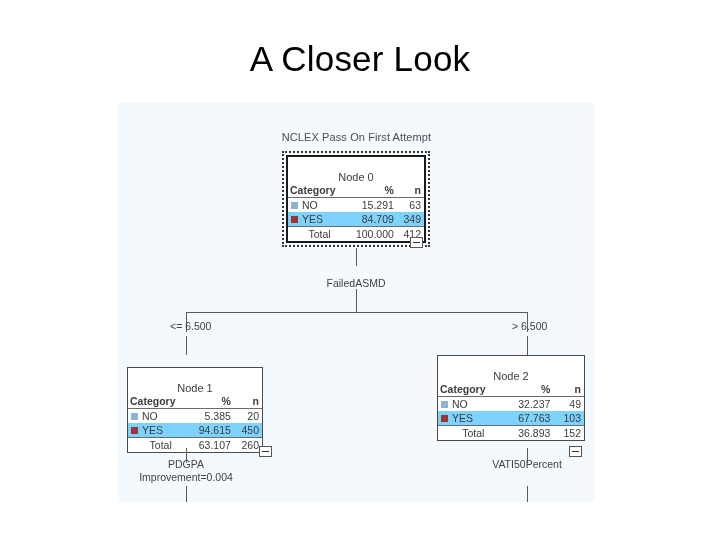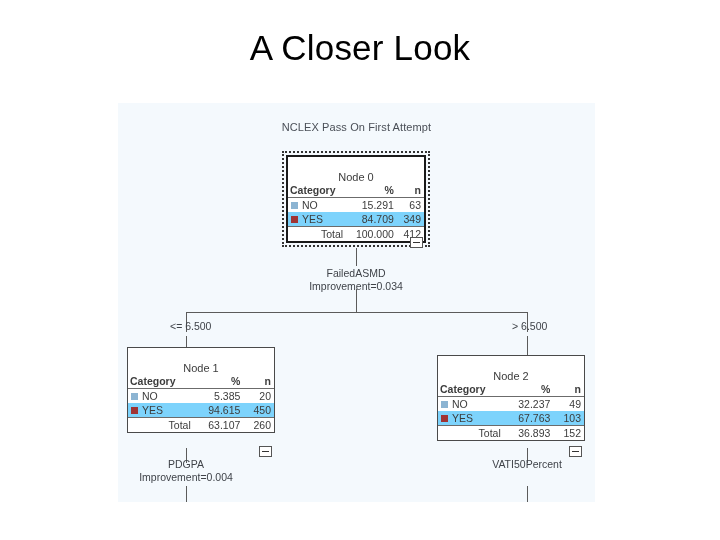--- a/index.html
+++ b/index.html
@@ -12,21 +12,21 @@
     height: 540px;
     position: relative;
     overflow: hidden;
     font-family: "Liberation Sans", sans-serif;
   }
 
   
   #slide-title {
     position: absolute;
     left: 0;
-    top: 27px;
+    top: 38px;
     width: 720px;
     text-align: center;
     font-size: 35px;
     font-weight: 400;
     color: #000000;
     letter-spacing: 0.2px;
     line-height: 42px;
   }
 
   
@@ -37,21 +37,21 @@
     width: 477px;
     height: 399px;
     background: #f4f9fd;
     overflow: hidden;
   }
 
   
   #chart-caption {
     position: absolute;
     left: 0;
-    top: 18px;
+    top: 28px;
     width: 477px;
     text-align: center;
     font-size: 11px;
     color: #4a4f57;
     letter-spacing: 0.1px;
   }
 
   
   .node {
     position: absolute;
@@ -88,21 +88,21 @@
     line-height: 14px;
   }
   .col-cat { text-align: left; }
   .col-pct { text-align: right; }
   .col-n   { text-align: right; }
   .row-yes td { background: #7dd3fc; }
   .row-total td {
     border-top: 1px solid #6b6b6b;
     text-align: right;
   }
-  .row-total td.col-cat { text-align: right; padding-left: 8px; }
+  .row-total td.col-cat { text-align: center; padding-left: 8px; }
   .swatch {
     display: inline-block;
     width: 7px;
     height: 7px;
     margin-right: 4px;
     vertical-align: 0px;
   }
 
   
   .collapse-btn {
@@ -186,40 +186,39 @@
           <td class="col-pct">100.000</td>
           <td class="col-n">412</td>
         </tr>
       </tbody>
     </table>
   </div>
   <div class="collapse-btn" style="left:292px; top:134px;"></div>
 
   <div class="vline" style="left:238px; top:145px; height:18px;"></div>
 
-  <div class="split-label" style="left:138px; top:164px; width:200px;">
+  <div class="split-label" style="left:138px; top:174px; width:200px;">
     <div>FailedASMD</div>
-    <div>Improvement=0.034</div>
   </div>
 
   <div class="vline" style="left:238px; top:186px; height:23px;"></div>
 
   <div class="hline" style="left:68px; top:209px; width:341px;"></div>
 
   <div class="vline" style="left:68px; top:209px; height:20px;"></div>
 
   <div class="vline" style="left:409px; top:209px; height:20px;"></div>
 
   <div class="branch-label" style="left:52px; top:217px;">&lt;= 6.500</div>
   <div class="branch-label" style="left:394px; top:217px;">&gt; 6.500</div>
 
   <div class="vline" style="left:68px; top:233px; height:19px;"></div>
   <div class="vline" style="left:409px; top:233px; height:19px;"></div>
 
-  <div class="node" style="left:9px; top:244px; width:148px;">
+  <div class="node" style="left:9px; top:264px; width:136px;">
     <div class="node-title">Node 1</div>
     <table class="node-table">
       <thead>
         <tr>
           <th class="col-cat">Category</th>
           <th class="col-pct">%</th>
           <th class="col-n">n</th>
         </tr>
       </thead>
       <tbody>

